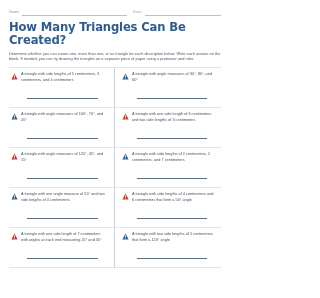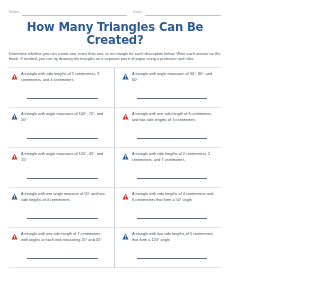--- a/index.html
+++ b/index.html
@@ -42,21 +42,20 @@
   .nd-rule {
     flex: 1 1 auto;
     border-bottom: 0.6px solid #b9c2cc;
     height: 1px;
   }
   .nd-name { flex: 1.35 1 0; display: flex; align-items: flex-end; gap: 3px; }
   .nd-date { flex: 1 1 0; display: flex; align-items: flex-end; gap: 3px; }
 
   
   .title {
-    text-align: center;
     font-size: 11.6px;
     font-weight: bold;
     color: #2f5c8f;
     letter-spacing: -0.15px;
     line-height: 1.1;
     margin: 2px 0 4px 0;
     font-family: "DejaVu Sans", sans-serif;
   }
 
   

